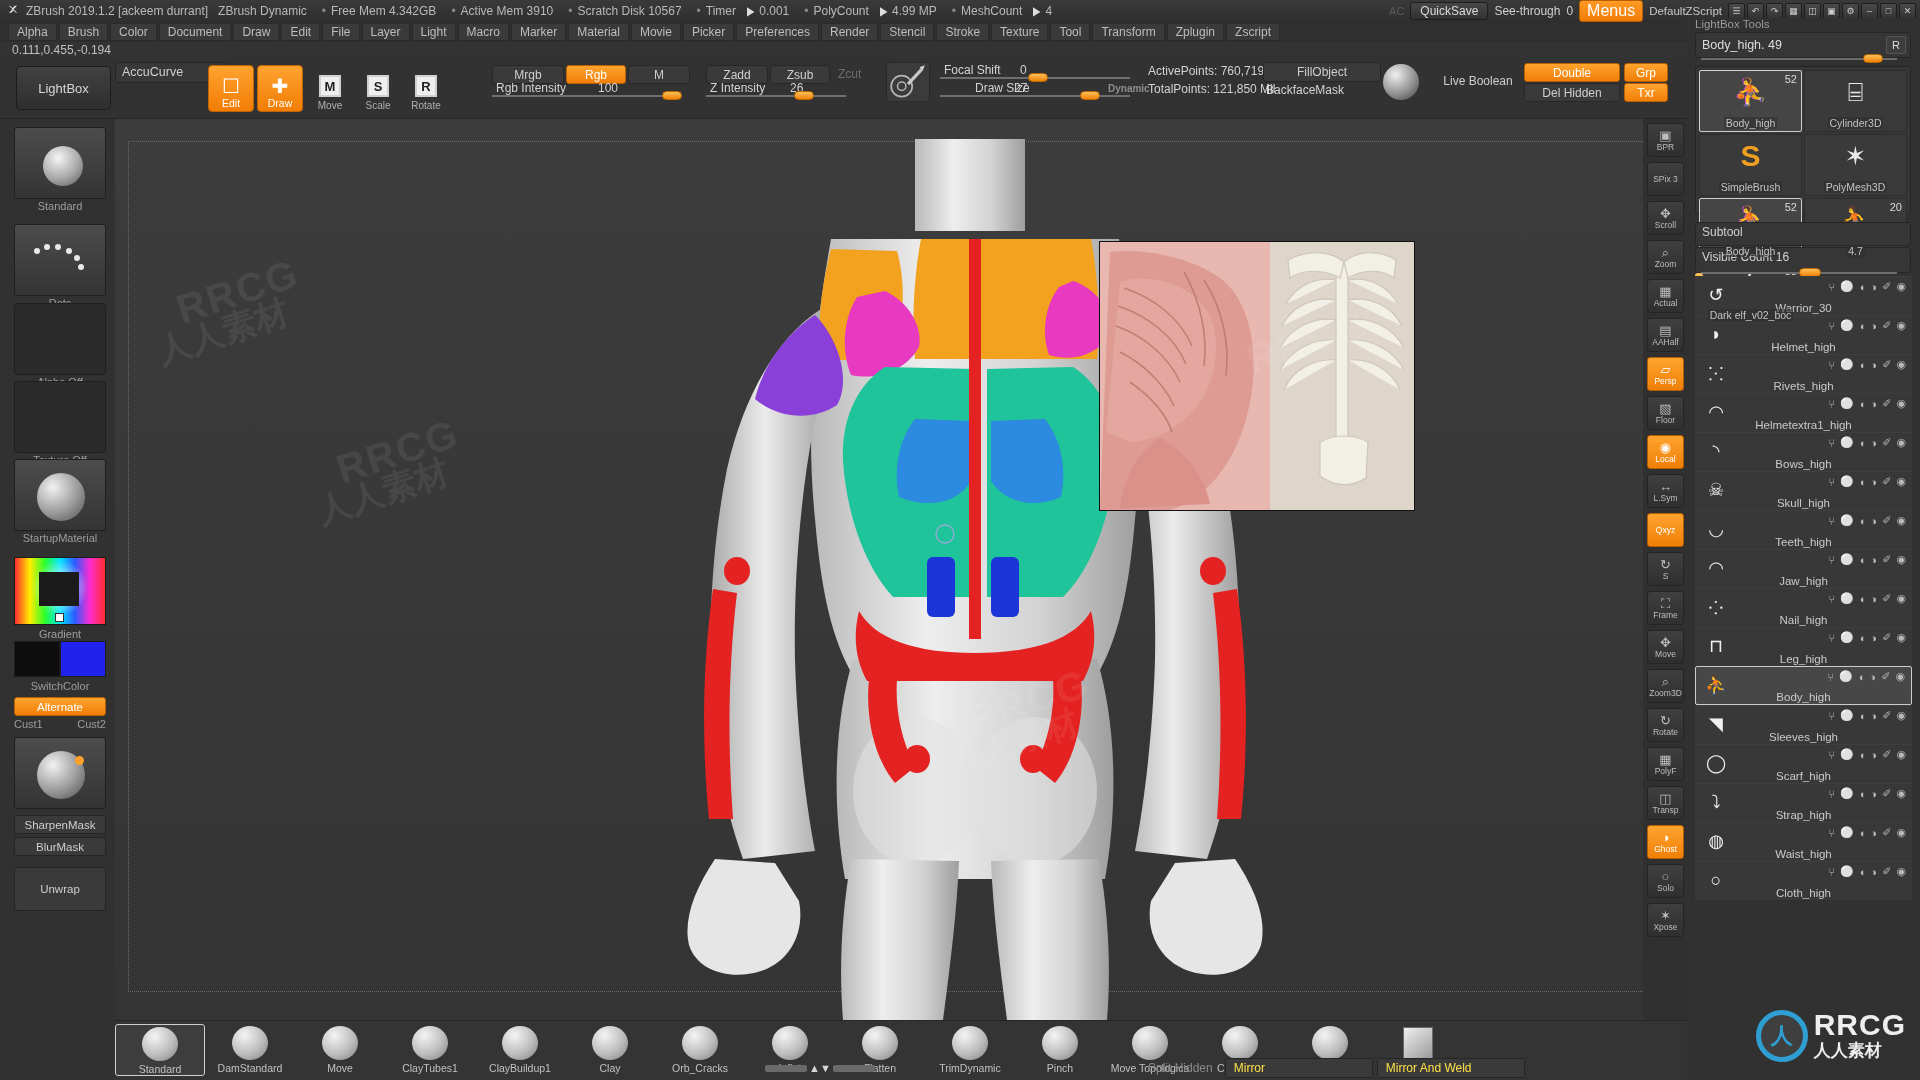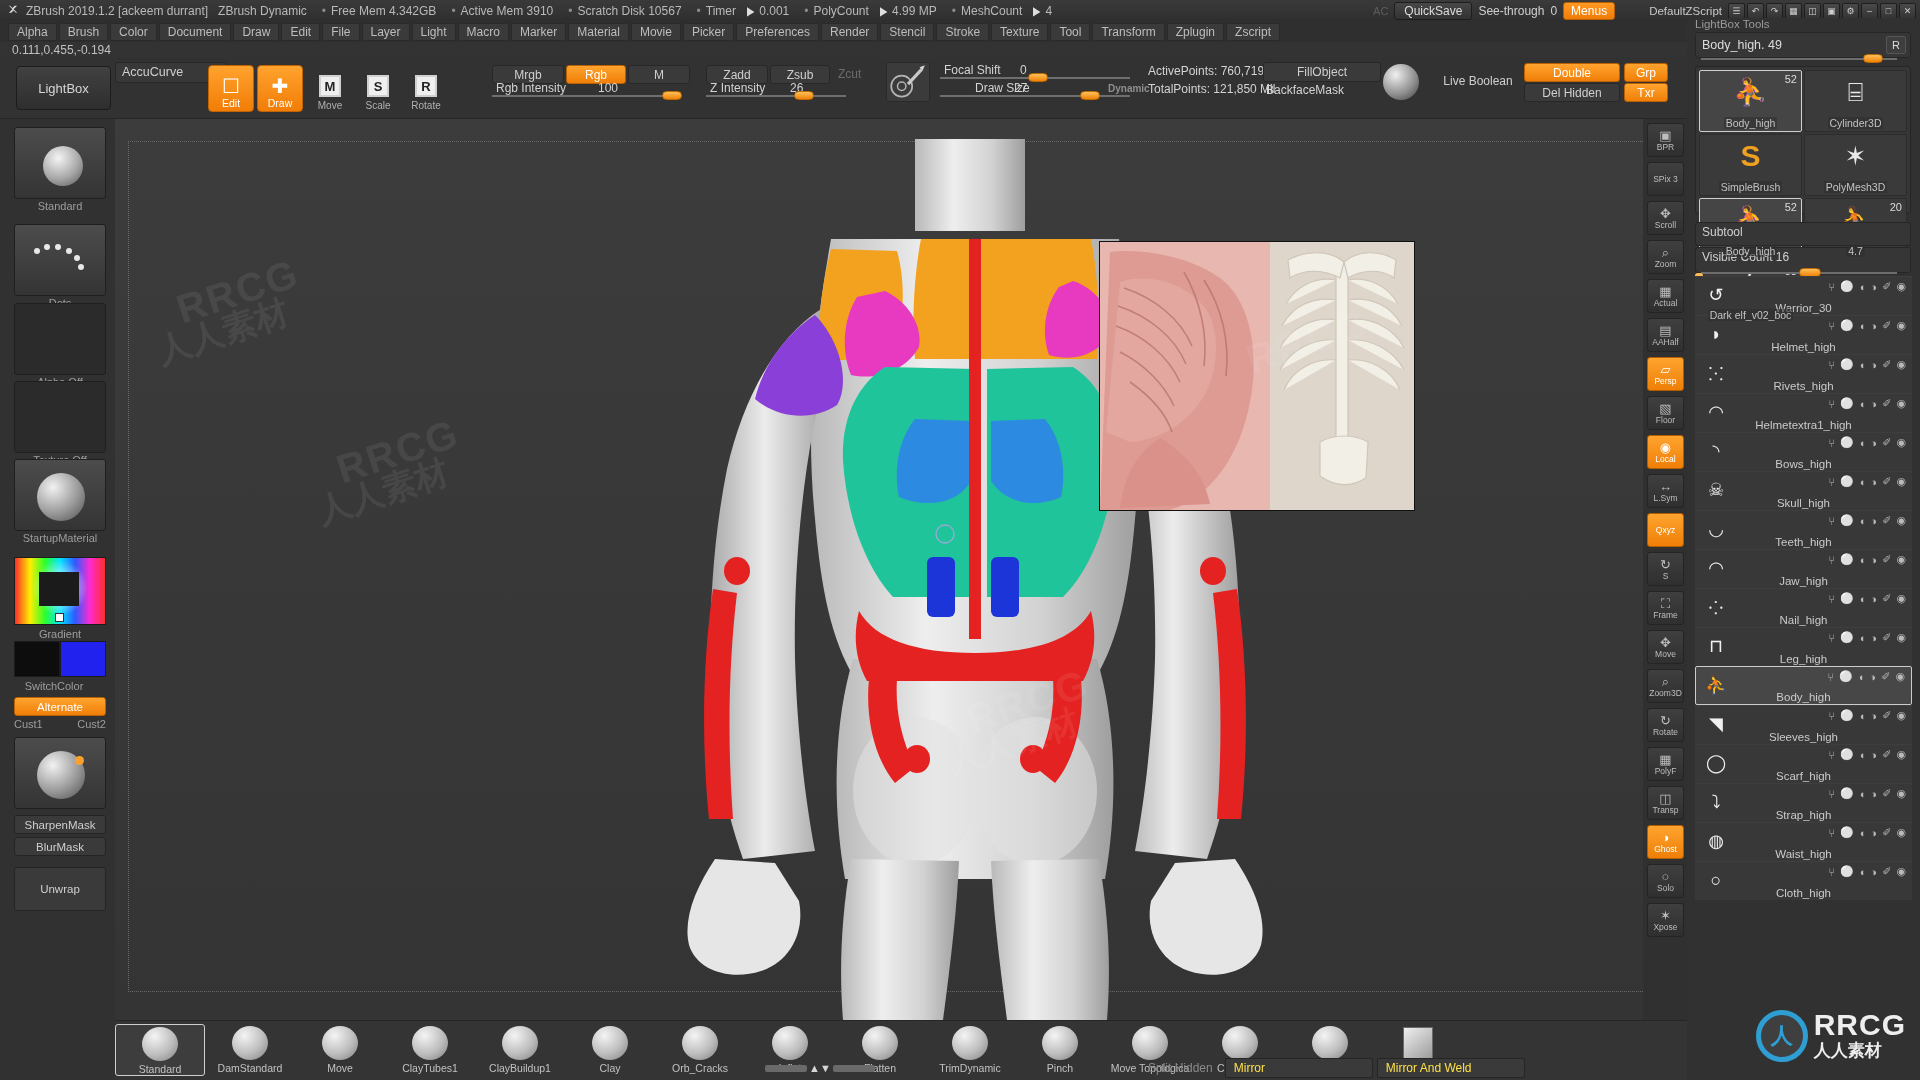--- a/index.html
+++ b/index.html
@@ -14,22 +14,22 @@
   .zb-logo { width:14px; height:14px; margin-right:6px; color:#d8d8d8; }
   .tb-item { margin-right:10px; white-space:nowrap; }
   .tb-sep { color:#8a8a8a; margin:0 5px; }
   .tb-arrow { display:inline-block; color:#dedede; transform:scaleX(.8); }
   .tb-right { margin-left:auto; display:flex; align-items:center; gap:6px; padding-right:4px;}
   .qbtn { border:1px solid #1d1d1d; background:linear-gradient(#474747,#323232);
     border-radius:3px; padding:1px 9px; font-size:12px; color:#dcdcdc; }
   .ac-lbl{ color:#5d5d5d; font-size:11px; }
   .seethru { font-size:12px; color:#d0d0d0; display:flex; gap:6px; align-items:center;}
   .menus-btn { background:linear-gradient(#ff9a24,#f07c07); color:#fff; border-radius:3px;
-    padding:1px 7px; font-size:12px; border:1px solid #b75f00; }
-  .dzs { font-size:11.5px; color:#c9c9c9;margin-left:28px; }
+    padding:1px 7px; font-size:16px; border:1px solid #b75f00; }
+  .dzs { font-size:11.5px; color:#c9c9c9; }
   .ticon-row { display:flex; gap:2px; align-items:center; }
   .ticon { width:17px; height:16px; border:1px solid #1e1e1e; border-radius:2px;
     background:linear-gradient(#4a4a4a,#343434); display:flex; align-items:center;
     justify-content:center; font-size:9px; color:#cfcfcf;}
 
   
   .menubar { position:absolute; left:0; top:22px; width:1920px; height:20px;
     background:#2f2f2f; display:flex; align-items:center; padding-left:8px; gap:2px;}
   .menu-item { font-size:12px; color:#bdbdbd; padding:1px 8px; border-radius:2px;
     background:#3a3a3a; border:1px solid #2a2a2a; white-space:nowrap;}
@@ -376,21 +376,21 @@
       <div style="position:absolute; left:24px; top:14px; width:40px; height:34px; background:#1b1b1b;"></div>
       <div style="position:absolute; left:40px; bottom:2px; width:9px; height:9px;
            background:#fff; border:1px solid #333;"></div>
     </div>
     <div class="lp-cap" style="position:absolute; left:14px; top:508px; width:92px;">Gradient</div>
 
     <div class="swatch-grid" style="top:522px; height:36px;">
       <div style="flex:1; background:#0d0d0d; border:1px solid #1c1c1c;"></div>
       <div style="flex:1; background:#2222ee; border:1px solid #1c1c1c;"></div>
     </div>
-    <div class="lp-cap" style="position:absolute; left:8px; top:560px; width:92px;text-align:center;">SwitchColor</div>
+    <div class="lp-cap" style="position:absolute; left:14px; top:560px; width:92px;text-align:center;">SwitchColor</div>
 
     <div class="lp-btn orange" style="top:578px;">Alternate</div>
     <div style="position:absolute; left:14px; top:598px; width:92px; display:flex; justify-content:space-between;">
       <span class="lp-cap">Cust1</span>
       <span class="lp-cap">Cust2</span>
     </div>
 
     <div class="lp-cell" style="top:618px;">
       <div class="lp-thumb">
         <div class="sphere-ico" style="left:22px; top:13px; width:48px; height:48px;"></div>

